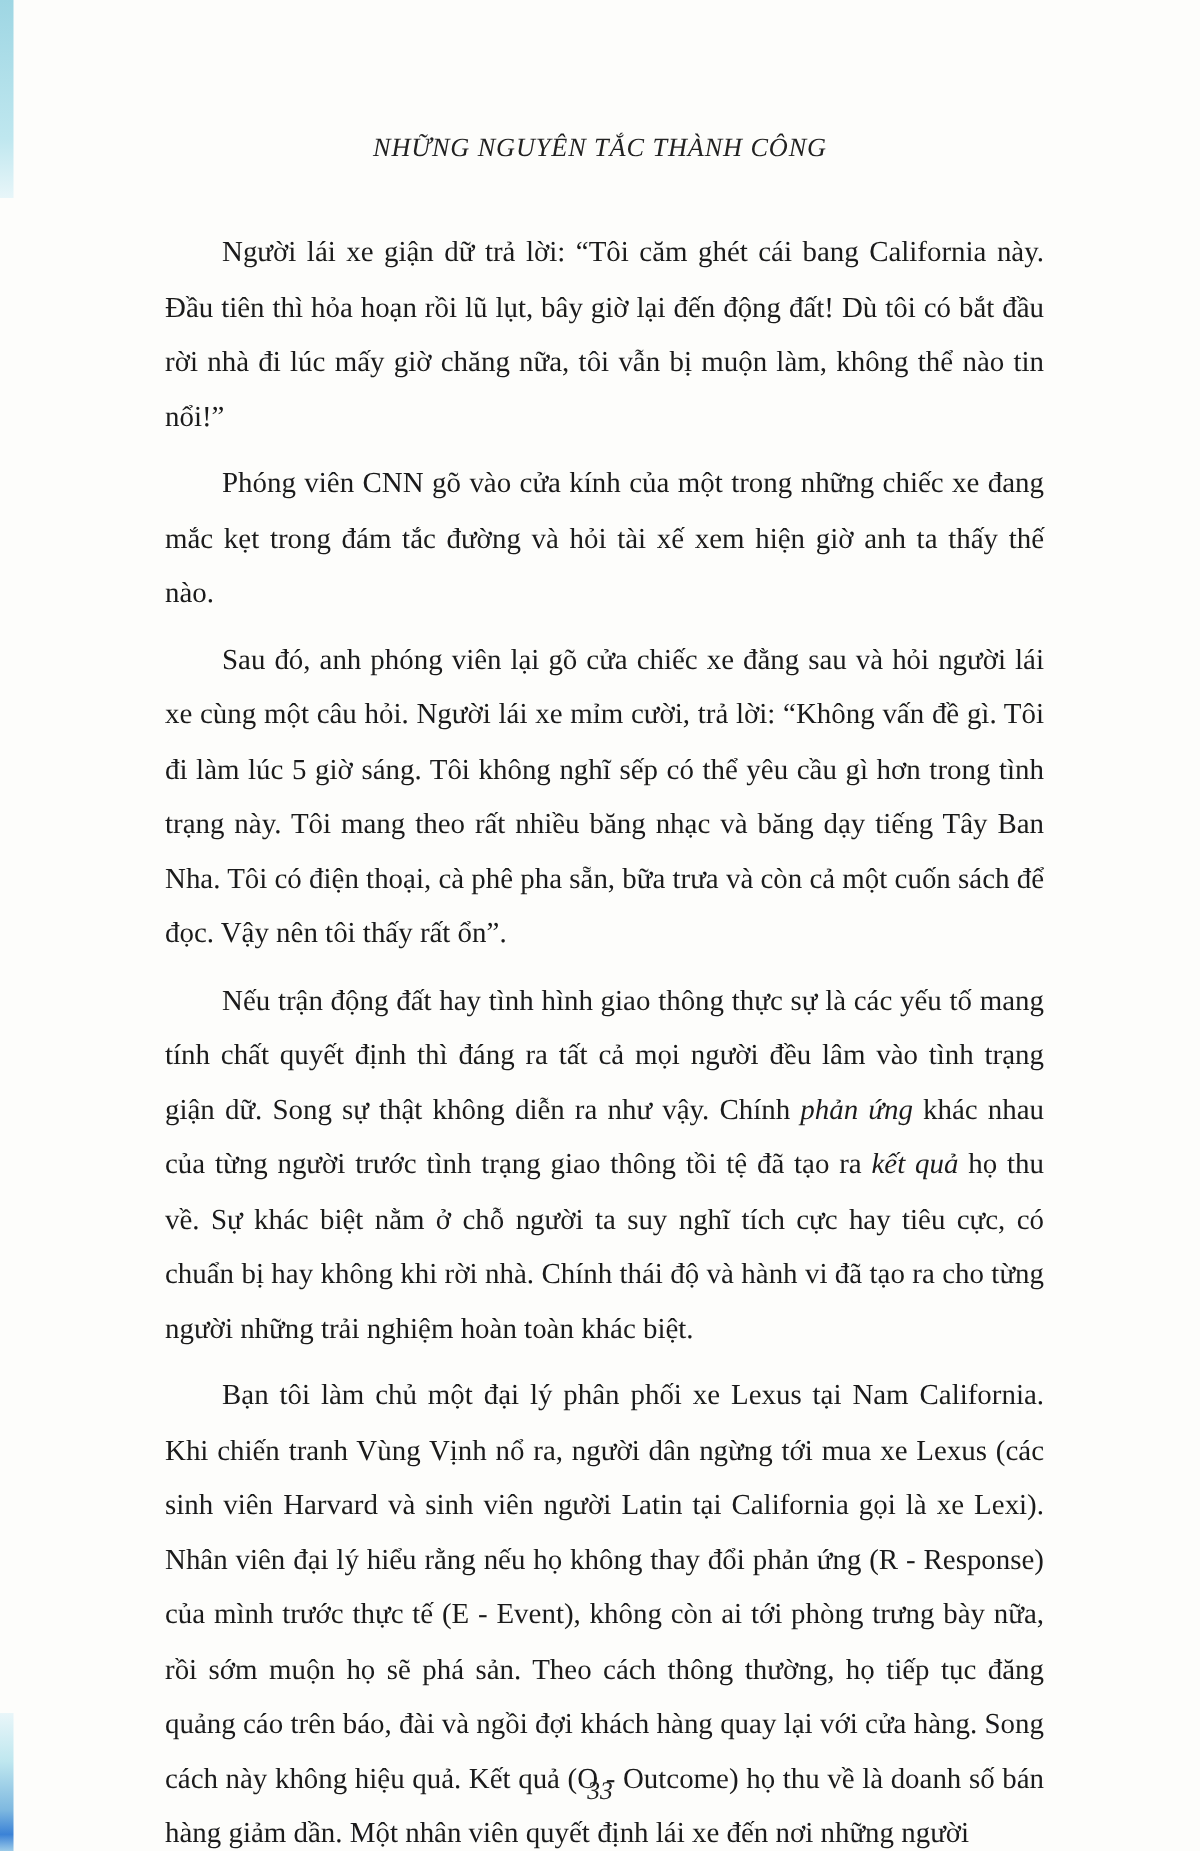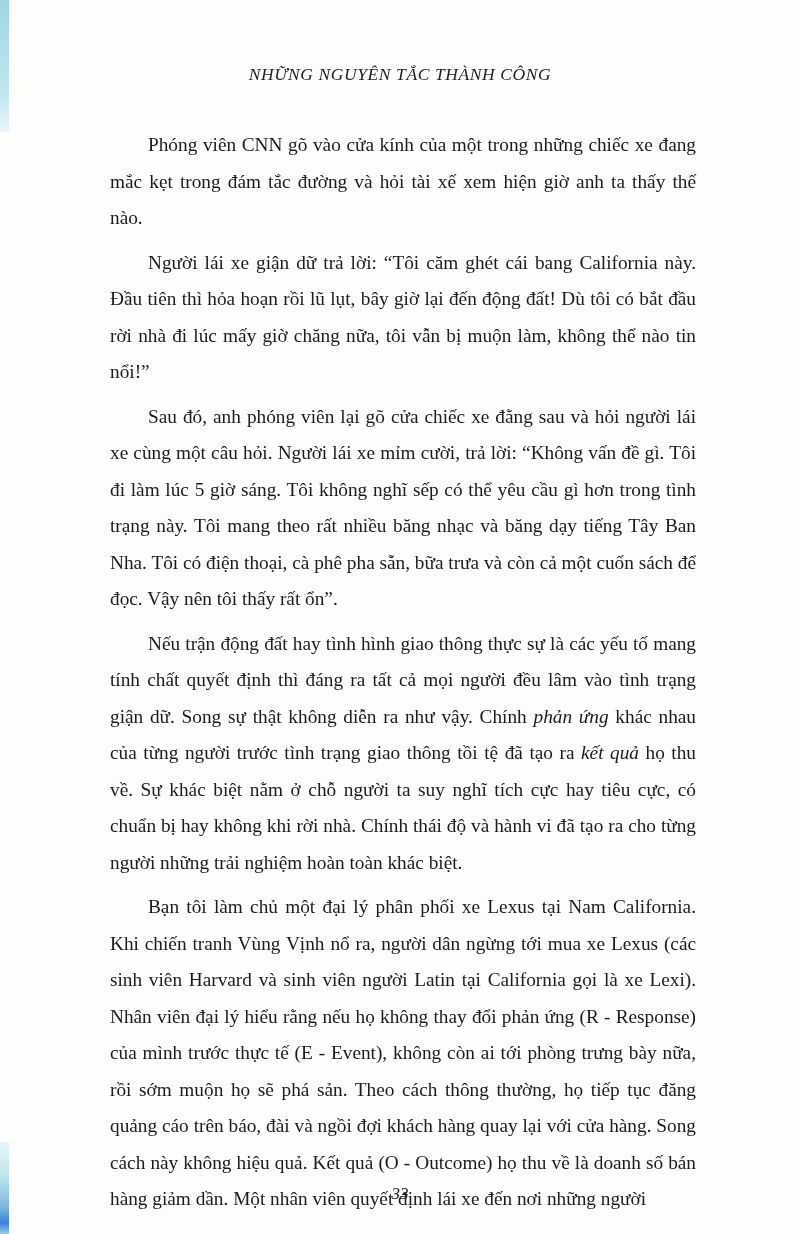--- a/index.html
+++ b/index.html
@@ -10,21 +10,21 @@
     font-family:"Liberation Serif", serif;
     color:#1b1b1b;
     position:relative;
     overflow:hidden;
   }
   .running-head{
     text-align:center;
     font-style:italic;
     font-size:17.5px;
     letter-spacing:0.6px;
-    padding-top:64px;
+    padding-top:88px;
     color:#222;
   }
   .content{
     margin:42px 104px 0 110px;
   }
   p.body{
     font-size:19.3px;
     line-height:36.5px;
     text-align:justify;
     text-indent:38px;
@@ -68,20 +68,20 @@
 </style>
 </head>
 <body>
 
 <div class="edge-artifact edge-top"></div>
 <div class="edge-artifact edge-bottom"></div>
 
 <div class="running-head">NHỮNG NGUYÊN TẮC THÀNH CÔNG</div>
 
 <div class="content">
+    <p class="body"><span>Người lái xe giận dữ trả lời: “Tôi căm ghét cái bang California này. Đầu tiên thì hỏa hoạn rồi lũ lụt, bây giờ lại đến động đất! Dù tôi có bắt đầu rời nhà đi lúc mấy giờ chăng nữa, tôi vẫn bị muộn làm, không thể nào tin nổi!”</span></p>
     <p class="body"><span>Phóng viên CNN gõ vào cửa kính của một trong những chiếc xe đang mắc kẹt trong đám tắc đường và hỏi tài xế xem hiện giờ anh ta thấy thế nào.</span></p>
-    <p class="body"><span>Người lái xe giận dữ trả lời: “Tôi căm ghét cái bang California này. Đầu tiên thì hỏa hoạn rồi lũ lụt, bây giờ lại đến động đất! Dù tôi có bắt đầu rời nhà đi lúc mấy giờ chăng nữa, tôi vẫn bị muộn làm, không thể nào tin nổi!”</span></p>
     <p class="body"><span>Sau đó, anh phóng viên lại gõ cửa chiếc xe đằng sau và hỏi người lái xe cùng một câu hỏi. Người lái xe mỉm cười, trả lời: “Không vấn đề gì. Tôi đi làm lúc 5 giờ sáng. Tôi không nghĩ sếp có thể yêu cầu gì hơn trong tình trạng này. Tôi mang theo rất nhiều băng nhạc và băng dạy tiếng Tây Ban Nha. Tôi có điện thoại, cà phê pha sẵn, bữa trưa và còn cả một cuốn sách để đọc. Vậy nên tôi thấy rất ổn”.</span></p>
     <p class="body"><span>Nếu trận động đất hay tình hình giao thông thực sự là các yếu tố mang tính chất quyết định thì đáng ra tất cả mọi người đều lâm vào tình trạng giận dữ. Song sự thật không diễn ra như vậy. Chính </span><em>phản ứng</em><span> khác nhau của từng người trước tình trạng giao thông tồi tệ đã tạo ra </span><em>kết quả</em><span> họ thu về. Sự khác biệt nằm ở chỗ người ta suy nghĩ tích cực hay tiêu cực, có chuẩn bị hay không khi rời nhà. Chính thái độ và hành vi đã tạo ra cho từng người những trải nghiệm hoàn toàn khác biệt.</span></p>
     <p class="body"><span>Bạn tôi làm chủ một đại lý phân phối xe Lexus tại Nam California. Khi chiến tranh Vùng Vịnh nổ ra, người dân ngừng tới mua xe Lexus (các sinh viên Harvard và sinh viên người Latin tại California gọi là xe Lexi). Nhân viên đại lý hiểu rằng nếu họ không thay đổi phản ứng (R - Response) của mình trước thực tế (E - Event), không còn ai tới phòng trưng bày nữa, rồi sớm muộn họ sẽ phá sản. Theo cách thông thường, họ tiếp tục đăng quảng cáo trên báo, đài và ngồi đợi khách hàng quay lại với cửa hàng. Song cách này không hiệu quả. Kết quả (O - Outcome) họ thu về là doanh số bán hàng giảm dần. Một nhân viên quyết định lái xe đến nơi những người</span></p>
   </div>
 
 <div class="page-number">33</div>
 
 </body></html>

